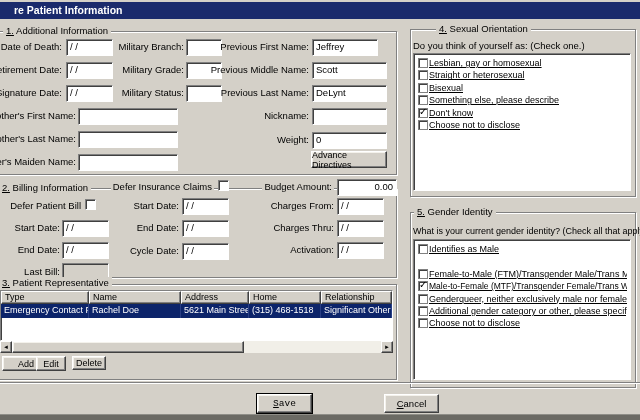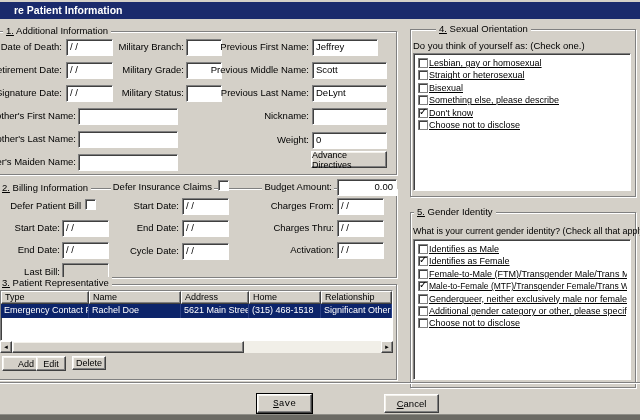--- a/index.html
+++ b/index.html
@@ -235,24 +235,20 @@
 <div class="groupbox" style="left:410px;top:212px;width:226px;height:176px"></div>
 <div class="glabel" style="left:414px;top:206px">
   <span class="u">5.</span> <span>Gender Identity</span>
 </div>
 <div class="lbl" style="left:413px;top:226px;font-size:9px">What is your current gender identity? (Check all that apply.)</div>
 <div class="listbox" style="left:413px;top:239px;width:218px;height:141px">
   <div class="li" style="top:3px">
       <span class="cbs"></span>
       <span class="li-label">Identifies as Male</span>
     </div>
-  <div class="li" style="top:15.4px">
-      <span class="cbs checked"></span>
-      <span class="li-label">Identifies as Female</span>
-    </div>
   <div class="li" style="top:27.8px">
       <span class="cbs"></span>
       <span class="li-label">Female-to-Male (FTM)/Transgender Male/Trans Man</span>
     </div>
   <div class="li" style="top:40.2px">
       <span class="cbs checked"></span>
       <span class="li-label" style="font-size:8.5px">Male-to-Female (MTF)/Transgender Female/Trans Woman</span>
     </div>
   <div class="li" style="top:52.6px">
       <span class="cbs"></span>

